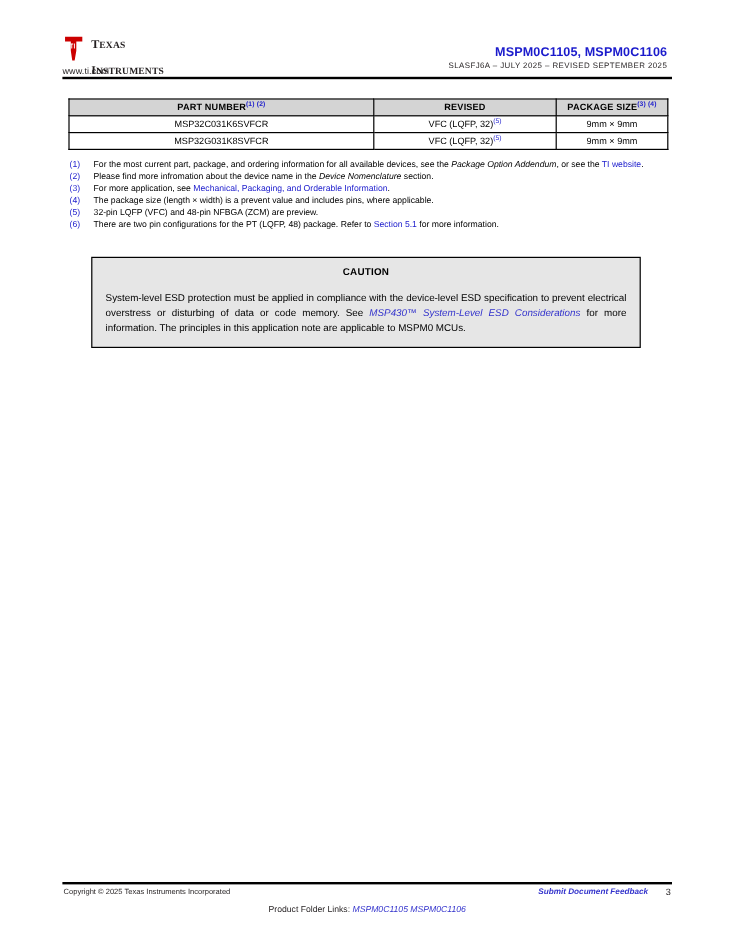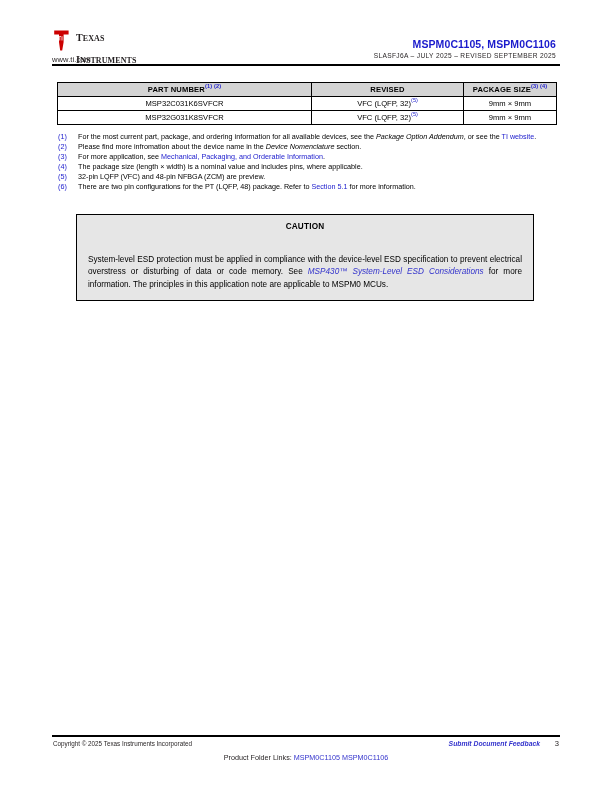--- a/index.html
+++ b/index.html
@@ -194,21 +194,21 @@
     box-sizing: border-box;
     border: 1px solid #000000;
     background: #e6e6e6;
     padding: 7px 11px 9px 11px;
   }
   .caution-title {
     text-align: center;
     font-size: 8.2px;
     font-weight: bold;
     color: #000;
-    margin-bottom: 23px;
+    margin-bottom: 12px;
     letter-spacing: 0.2px;
   }
   .caution-body {
     font-size: 8.2px;
     line-height: 12.4px;
     color: #000;
     text-align: justify;
   }
   .caution-body .lnk { font-style: italic; color: #3333cc; }
 
@@ -248,20 +248,21 @@
   .folder-links {
     position: absolute;
     left: 0;
     top: 753px;
     width: 612px;
     text-align: center;
     font-size: 7.2px;
     color: #231f20;
   }
   .folder-links .lnk {
+    font-style: italic;
     color: #3333cc;
     text-align: right;
   }
 </style>
 </head>
 <body>
 
 <div class="page">
 
   <div class="header">
@@ -324,21 +325,21 @@
       <div class="fn-row">
         <span class="fn-num">(2)</span>
         <span class="fn-text"><span>Please find more infromation about the device name in the </span><span class="ital">Device Nomenclature</span><span> section.</span></span>
       </div>
       <div class="fn-row">
         <span class="fn-num">(3)</span>
         <span class="fn-text"><span>For more application, see </span><span class="lnk">Mechanical, Packaging, and Orderable Information</span><span>.</span></span>
       </div>
       <div class="fn-row">
         <span class="fn-num">(4)</span>
-        <span class="fn-text"><span>The package size (length × width) is a nominal value and includes pins, where applicable.</span></span>
+        <span class="fn-text"><span>The package size (length × width) is a prevent value and includes pins, where applicable.</span></span>
       </div>
       <div class="fn-row">
         <span class="fn-num">(5)</span>
         <span class="fn-text"><span>32-pin LQFP (VFC) and 48-pin NFBGA (ZCM) are preview.</span></span>
       </div>
       <div class="fn-row">
         <span class="fn-num">(6)</span>
         <span class="fn-text"><span>There are two pin configurations for the PT (LQFP, 48) package. Refer to </span><span class="lnk">Section 5.1</span><span> for more information.</span></span>
       </div>
     </div>

